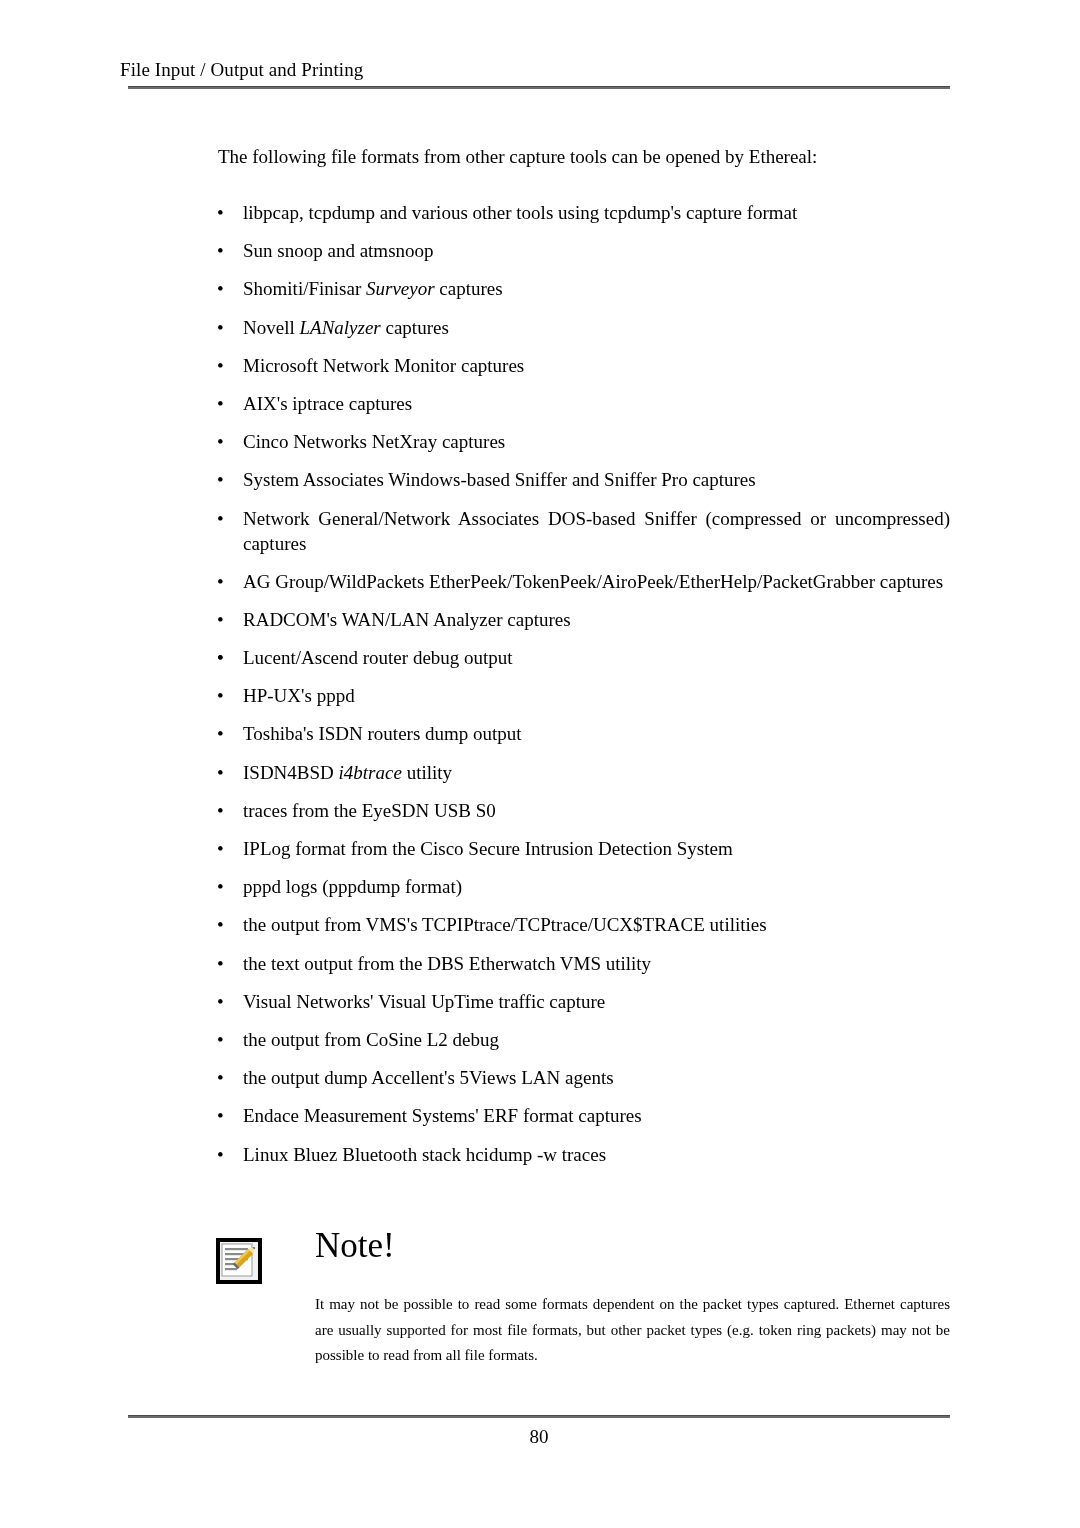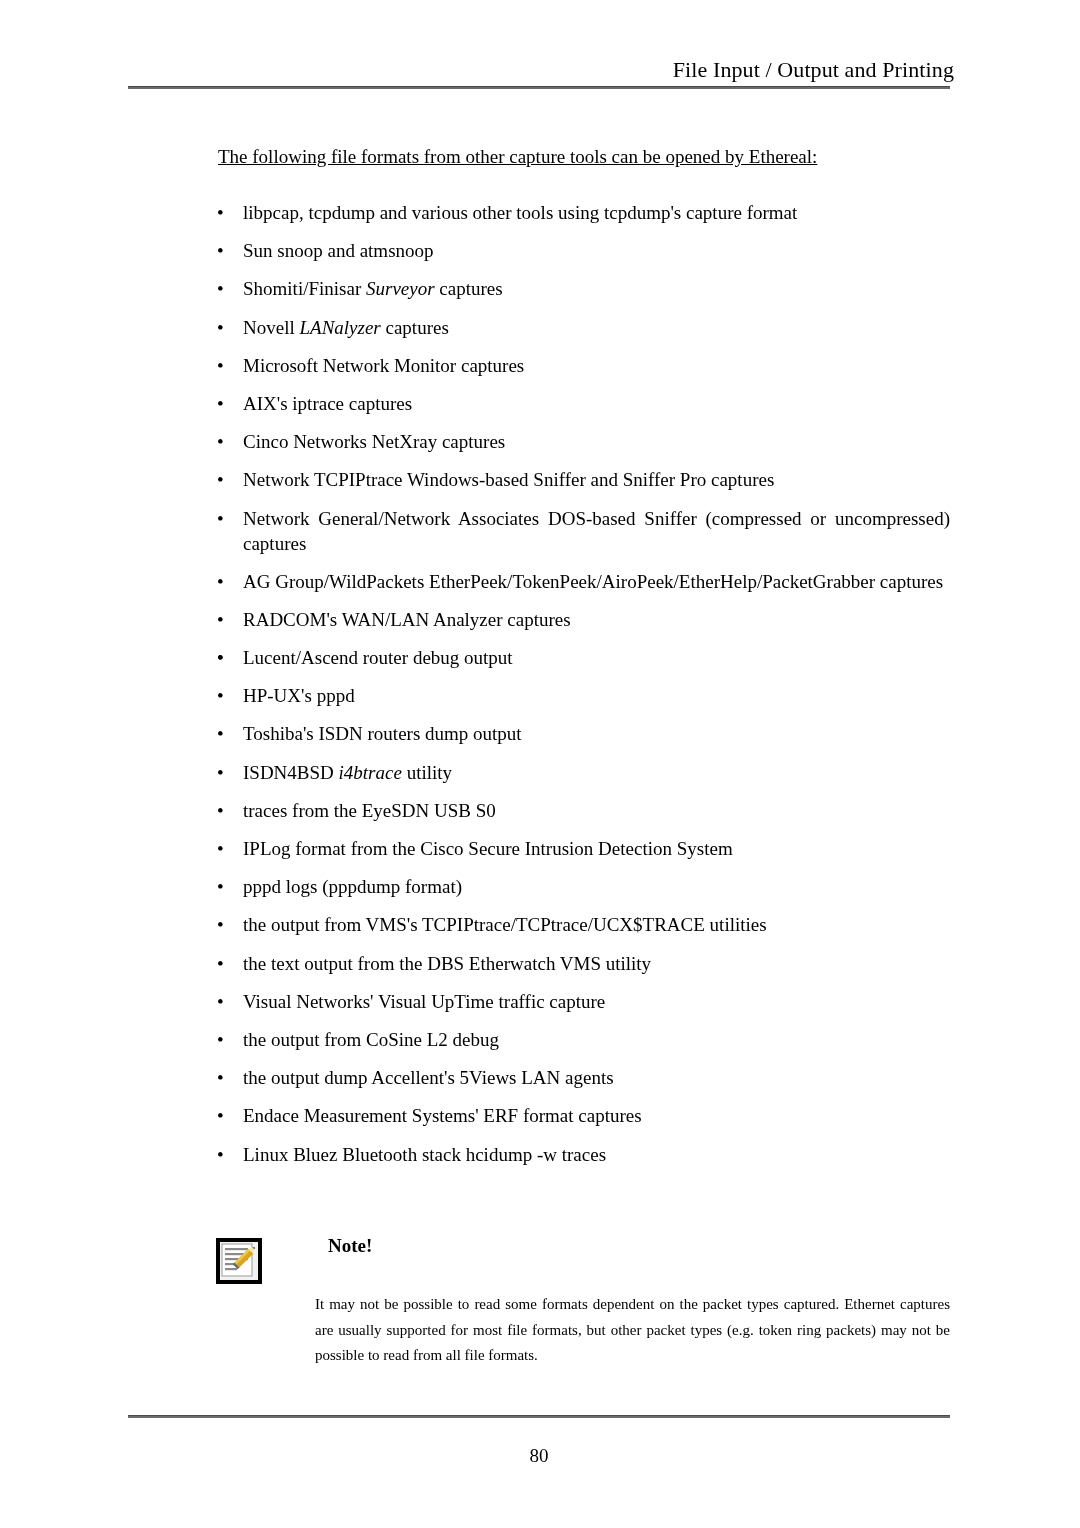--- a/index.html
+++ b/index.html
@@ -17,25 +17,25 @@
   }
 
   .page {
     position: absolute;
     inset: 0;
   }
 
   
   .running-head {
     position: absolute;
-    left: 132px;
+    left: 120px;
     top: 58px;
     width: 822px;
-    text-align: right;
-    font-size: 22px;
+    text-align: left;
+    font-size: 19px;
     line-height: 24px;
     letter-spacing: 0.1px;
   }
   .rule {
     position: absolute;
     left: 128px;
     width: 822px;
     height: 3px;
     background: #6b6b6b;
     border-top: 1px solid #4a4a4a;
@@ -45,21 +45,20 @@
   .rule-bottom { top: 1415px; }
 
   
   .intro {
     position: absolute;
     left: 218px;
     top: 144px;
     width: 732px;
     font-size: 19px;
     line-height: 25px;
-    text-decoration: underline;
   }
 
   .bullet-list {
     position: absolute;
     left: 217px;
     top: 200px;
     width: 733px;
   }
   .bullet-item {
     position: relative;
@@ -90,24 +89,24 @@
   }
   .note-icon {
     position: absolute;
     left: 0;
     top: 2px;
     width: 46px;
     height: 46px;
   }
   .note-title {
     position: absolute;
-    left: 112px;
+    left: 99px;
     top: -6px;
-    font-size: 19px;
-    font-weight: bold;
+    font-size: 35px;
+    font-weight: normal;
     line-height: 32px;
   }
   .note-body {
     position: absolute;
     left: 99px;
     top: 56px;
     width: 635px;
     font-size: 15px;
     line-height: 25.5px;
     text-align: justify;
@@ -116,21 +115,20 @@
 
   
   .folio {
     position: absolute;
     left: 128px;
     top: 1425px;
     width: 822px;
     text-align: center;
     font-size: 19px;
     line-height: 24px;
-    margin-top: 19px;
   }
 </style>
 </head>
 <body>
 
 <div class="page">
 
   <div class="running-head">File Input / Output and Printing</div>
 
   <div class="rule rule-top"></div>
@@ -138,21 +136,21 @@
   <div class="intro">The following file formats from other capture tools can be opened by Ethereal:</div>
 
   <div class="bullet-list">
       <div class="bullet-item"><span class="dot">•</span><span>libpcap, tcpdump and various other tools using tcpdump's capture format</span></div>
       <div class="bullet-item"><span class="dot">•</span><span>Sun snoop and atmsnoop</span></div>
       <div class="bullet-item"><span class="dot">•</span><span><span>Shomiti/Finisar </span><em>Surveyor</em><span> captures</span></span></div>
       <div class="bullet-item"><span class="dot">•</span><span><span>Novell </span><em>LANalyzer</em><span> captures</span></span></div>
       <div class="bullet-item"><span class="dot">•</span><span>Microsoft Network Monitor captures</span></div>
       <div class="bullet-item"><span class="dot">•</span><span>AIX's iptrace captures</span></div>
       <div class="bullet-item"><span class="dot">•</span><span>Cinco Networks NetXray captures</span></div>
-      <div class="bullet-item"><span class="dot">•</span><span>Network TCPIPtrace Windows-based Sniffer and Sniffer Pro captures</span></div>
+      <div class="bullet-item"><span class="dot">•</span><span>System Associates Windows-based Sniffer and Sniffer Pro captures</span></div>
       <div class="bullet-item"><span class="dot">•</span><span>Network General/Network Associates DOS-based Sniffer (compressed or uncompressed) captures</span></div>
       <div class="bullet-item"><span class="dot">•</span><span>AG Group/WildPackets EtherPeek/TokenPeek/AiroPeek/EtherHelp/PacketGrabber captures</span></div>
       <div class="bullet-item"><span class="dot">•</span><span>RADCOM's WAN/LAN Analyzer captures</span></div>
       <div class="bullet-item"><span class="dot">•</span></div>
       <div class="bullet-item"><span class="dot">•</span><span>Lucent/Ascend router debug output</span></div>
       <div class="bullet-item"><span class="dot">•</span><span>HP-UX's pppd</span></div>
       <div class="bullet-item"><span class="dot">•</span><span>Toshiba's ISDN routers dump output</span></div>
       <div class="bullet-item"><span class="dot">•</span><span><span>ISDN4BSD </span><em>i4btrace</em><span> utility</span></span></div>
       <div class="bullet-item"><span class="dot">•</span><span>traces from the EyeSDN USB S0</span></div>
       <div class="bullet-item"><span class="dot">•</span><span>IPLog format from the Cisco Secure Intrusion Detection System</span></div>

